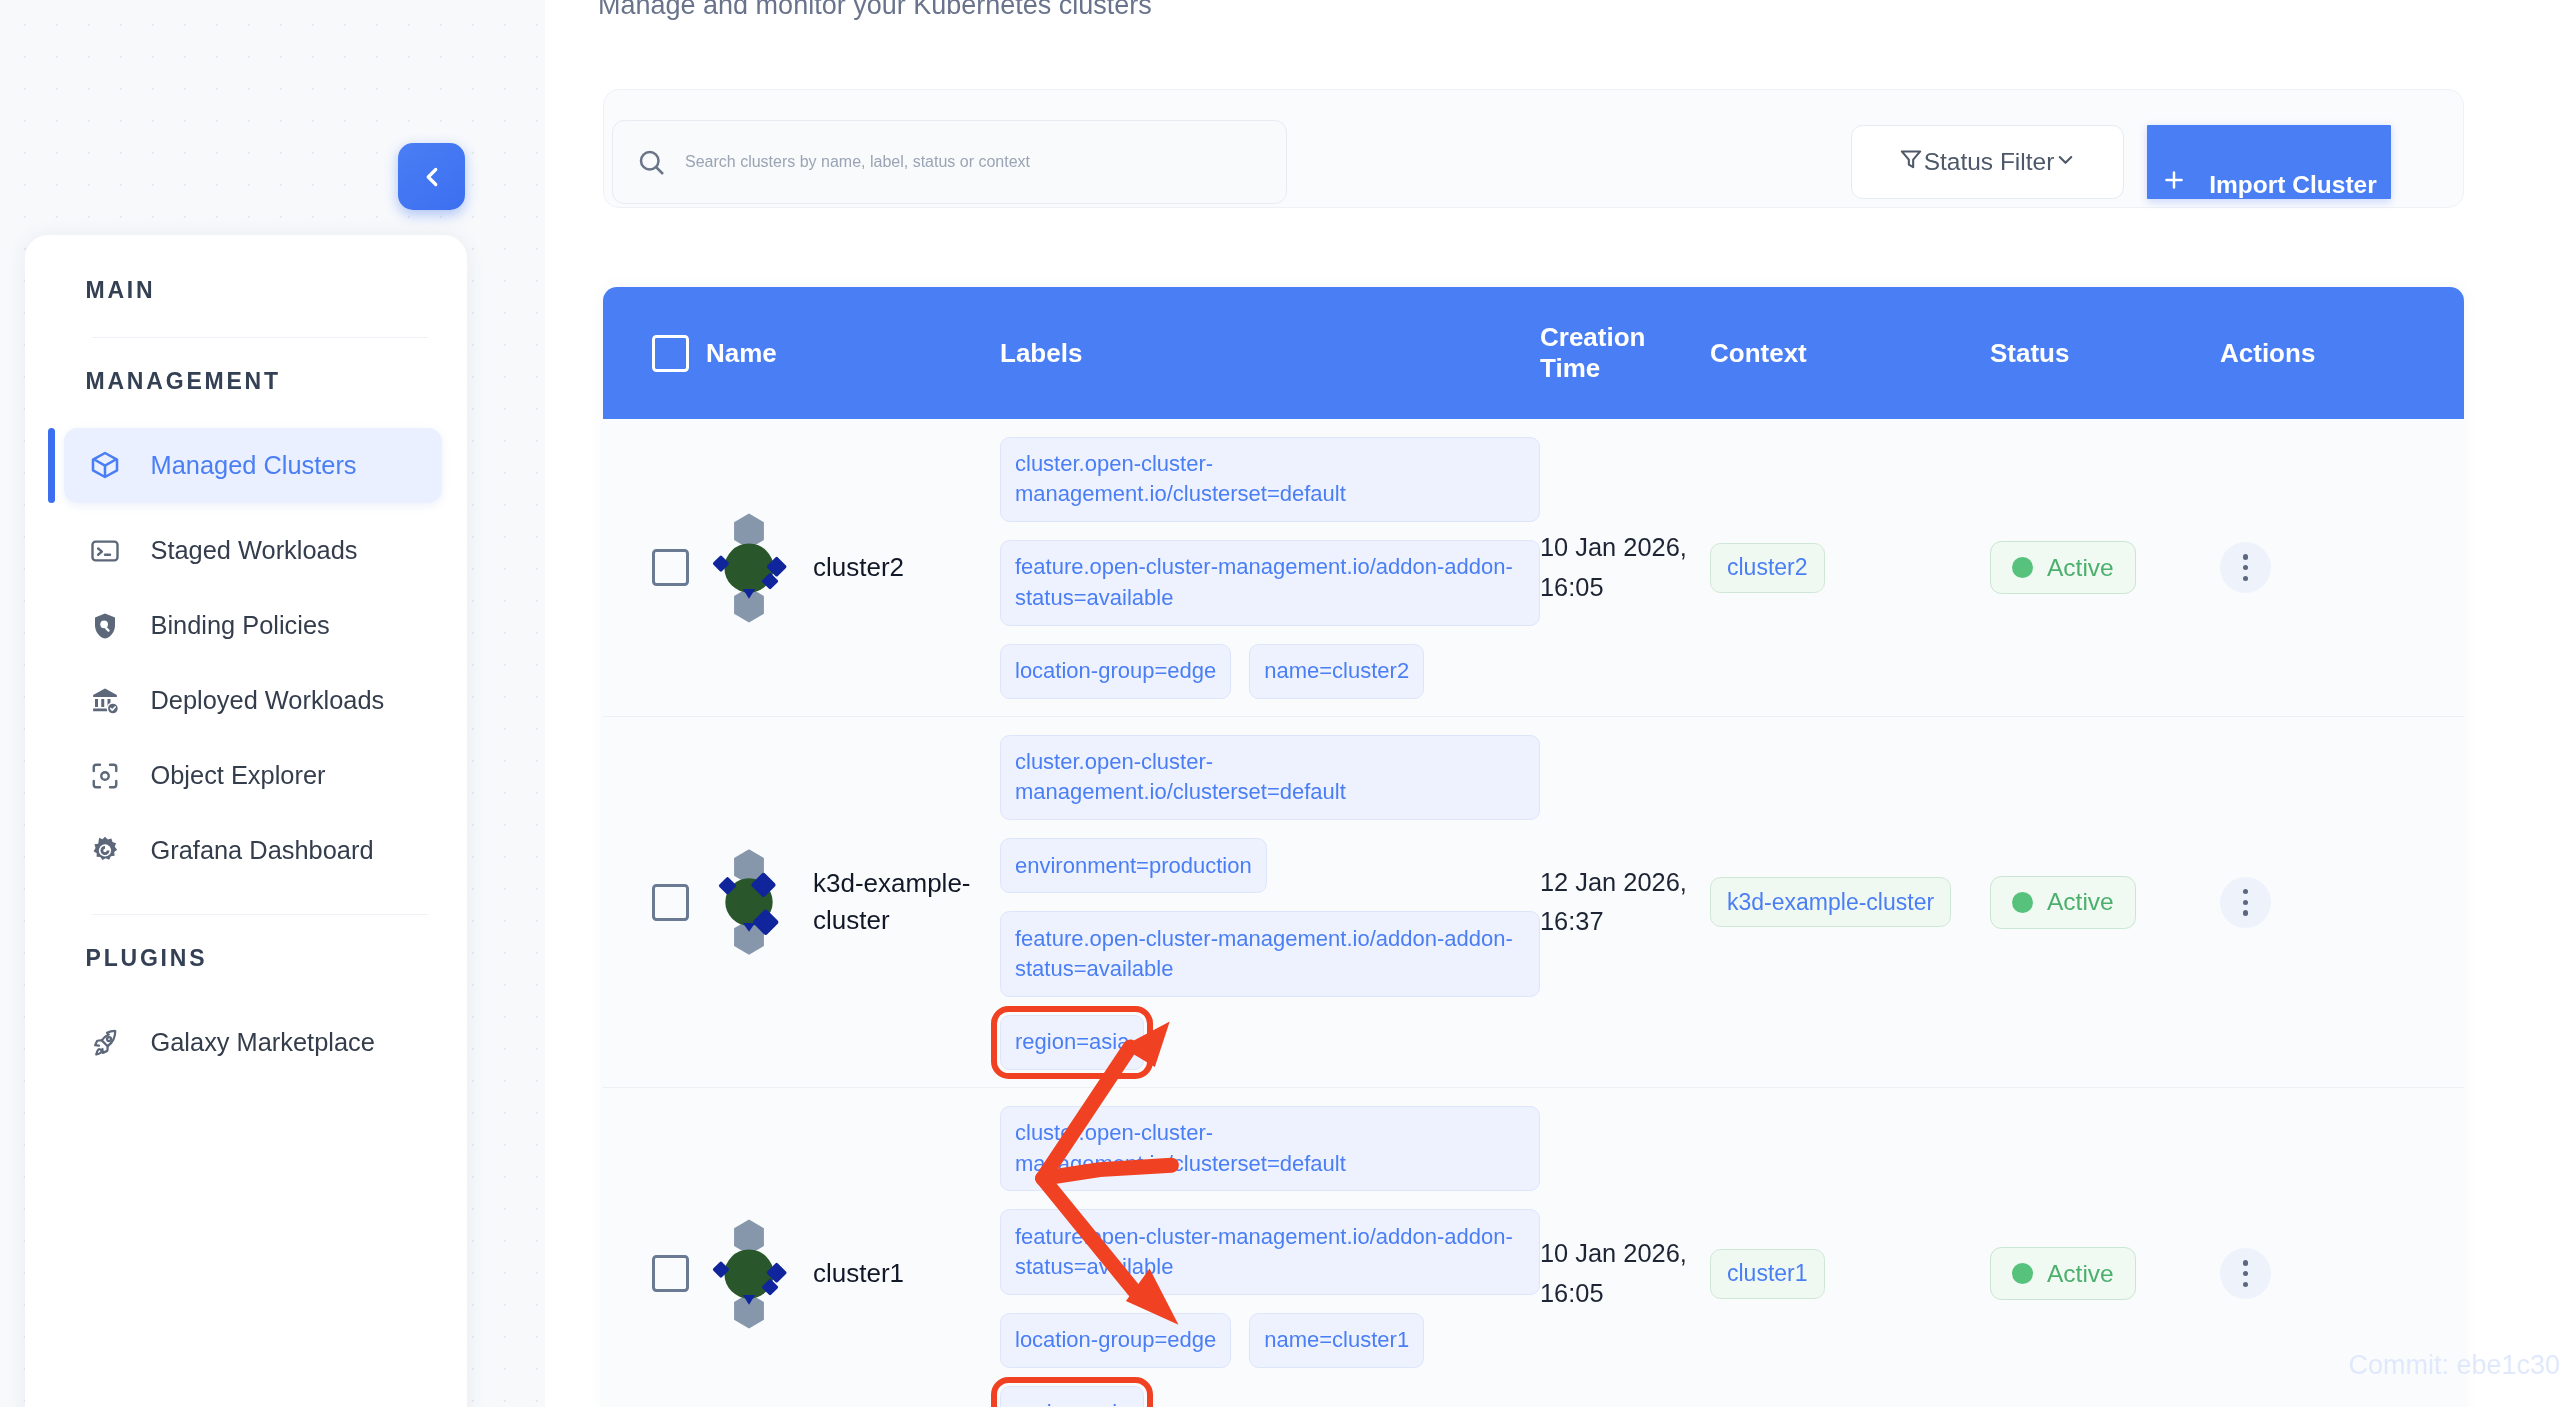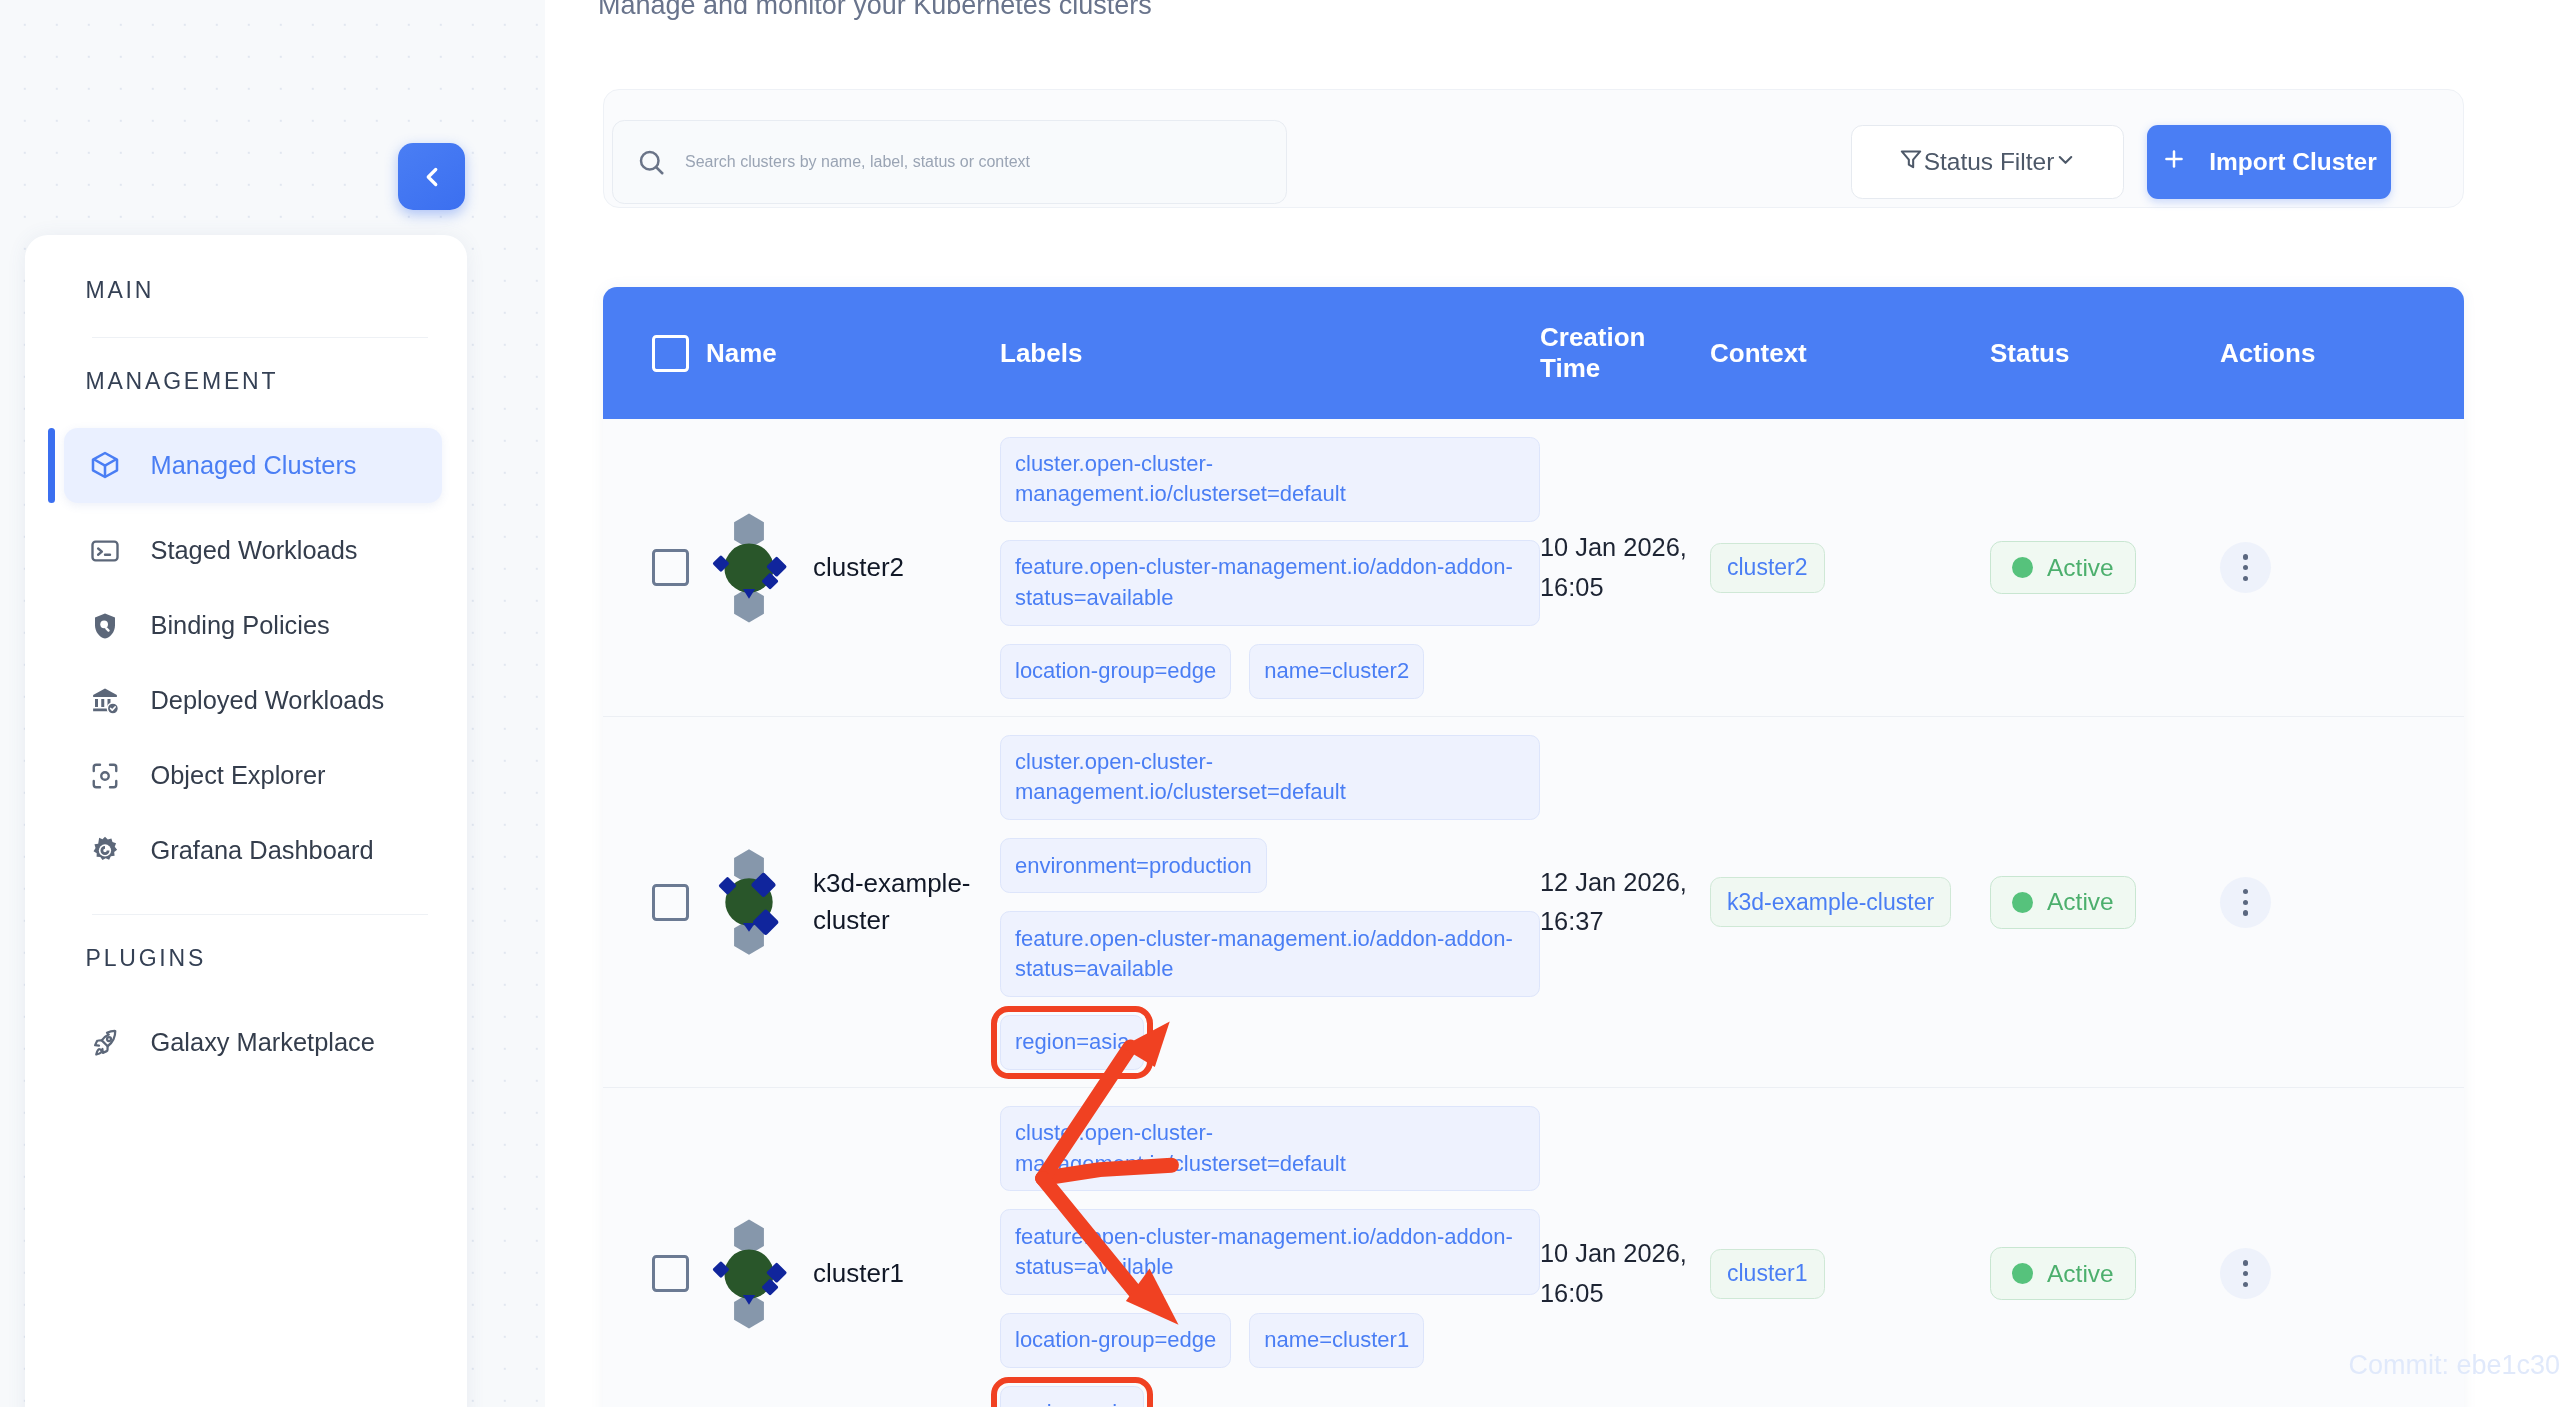--- a/index.html
+++ b/index.html
@@ -67,21 +67,21 @@
     box-shadow: 0 4.4px 12.3px rgba(59,111,240,0.38);
     display: flex; align-items: center; justify-content: center;
     z-index: 40;
     cursor: pointer;
   }
   .collapse-btn svg { display:block; }
 
   .nav-section-title {
     font-size: 23px;
     letter-spacing: 2.8px;
-    font-weight: 400;
+    font-weight: 700;
     color: #344054;
     padding: 0 0 0 61px;
     margin-bottom: 33px;
   }
   .nav-section-title.mgmt { margin-top: 5.3px; }
 
   .nav-item {
     display: flex;
     align-items: center;
     height: 75px;
@@ -169,22 +169,22 @@
     font-size: 24.5px;
     color: #4d5868;
     cursor: pointer;
   }
 
   .import-btn {
     position: absolute;
     left: 2147px; top: 125px;
     width: 244px; height: 74px;
     background: #4a7ef4;
-    border-radius: 11px;
-    display: flex; align-items: center; justify-content: center;
+    border-radius: 1px;
+    display: flex; align-items: flex-end; justify-content: center;
     gap: 22px;
     font-size: 24.5px;
     font-weight: 600;
     color: #ffffff;
     cursor: pointer;
     box-shadow: 0 2.6px 8.8px rgba(74,126,244,0.28);
   }
 
   
   .table-card {

